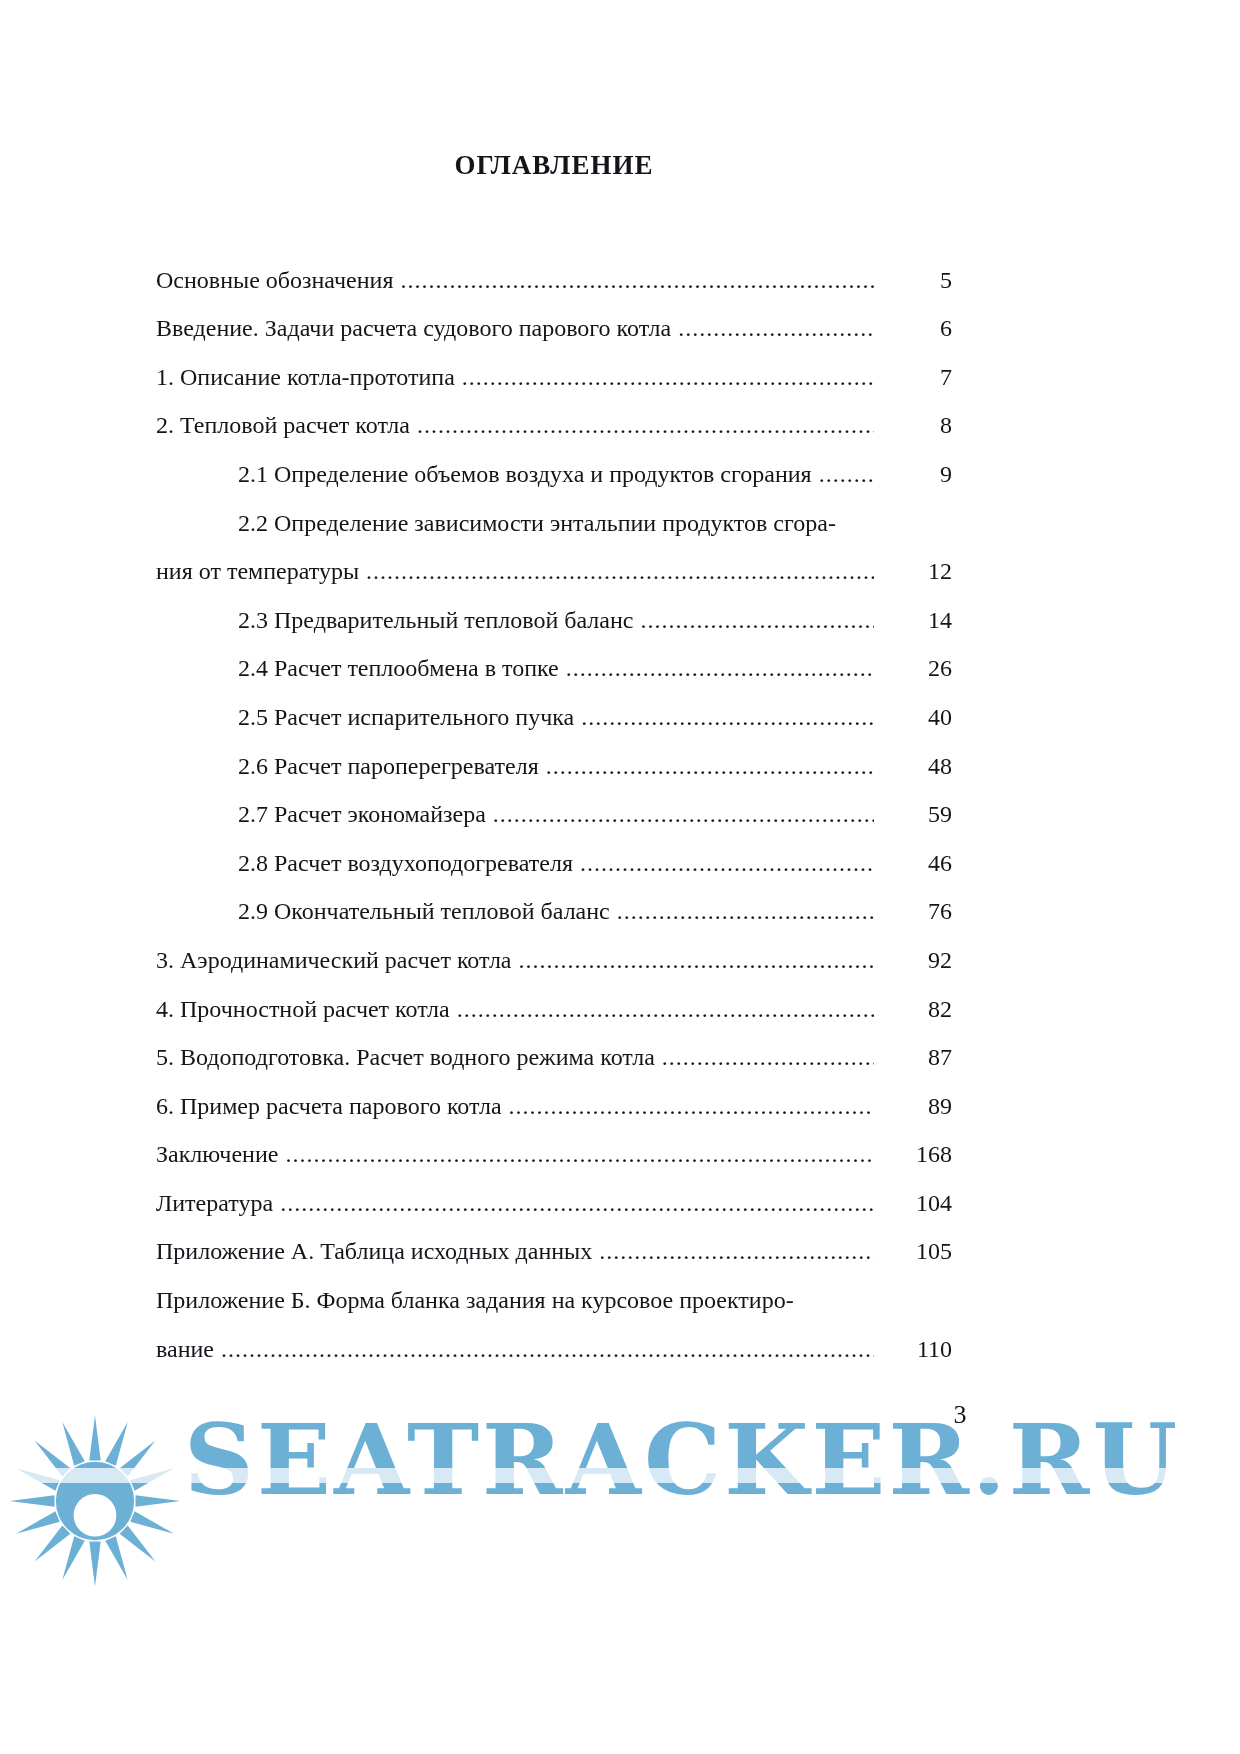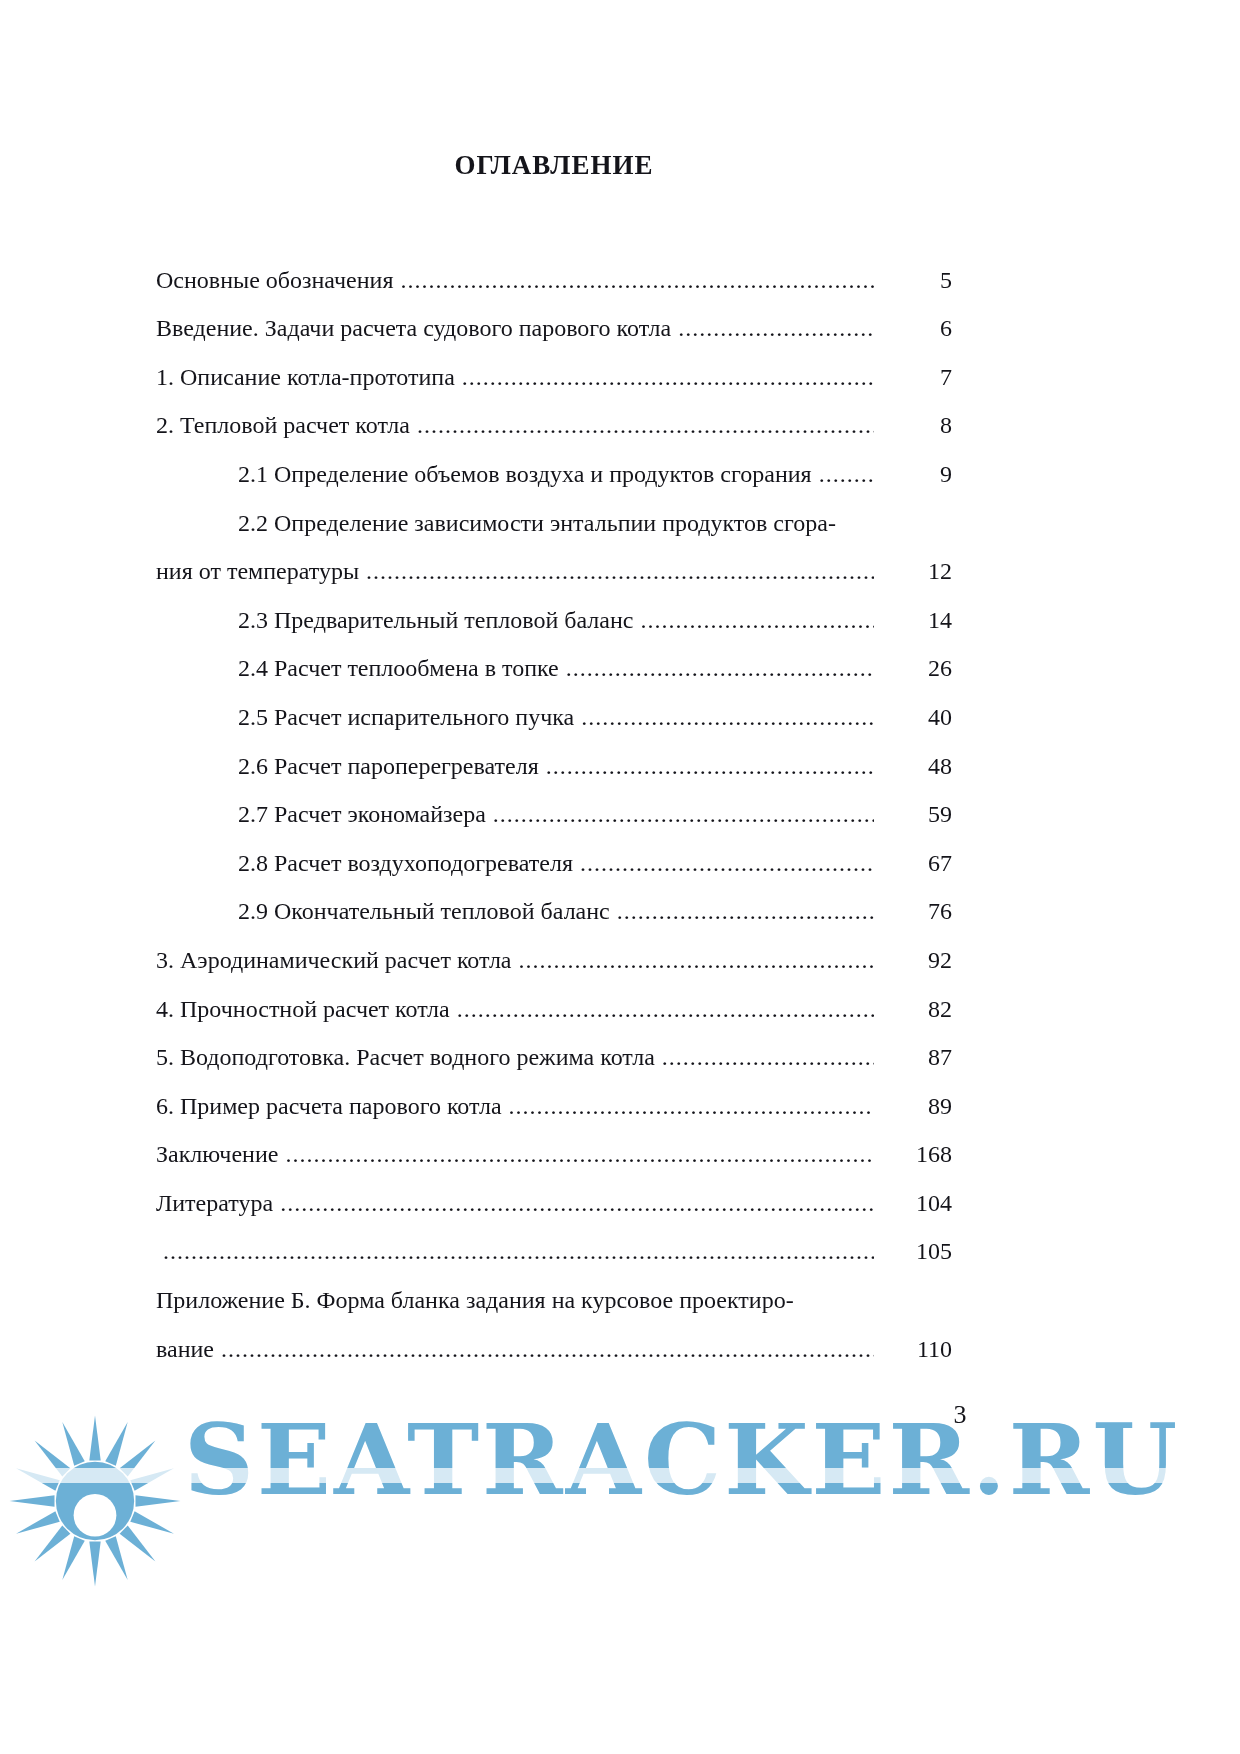--- a/index.html
+++ b/index.html
@@ -141,21 +141,21 @@
           <span class="t-page">48</span>
         </div>
         <div class="toc-line indent">
           <span class="t-label">2.7 Расчет экономайзера</span>
           <span class="t-leader">................................................................................................................................................................</span>
           <span class="t-page">59</span>
         </div>
         <div class="toc-line indent">
           <span class="t-label">2.8 Расчет воздухоподогревателя</span>
           <span class="t-leader">................................................................................................................................................................</span>
-          <span class="t-page">67</span>
+          <span class="t-page">46</span>
         </div>
         <div class="toc-line indent">
           <span class="t-label">2.9 Окончательный тепловой баланс</span>
           <span class="t-leader">................................................................................................................................................................</span>
           <span class="t-page">76</span>
         </div>
         <div class="toc-line">
           <span class="t-label">3. Аэродинамический расчет котла</span>
           <span class="t-leader">................................................................................................................................................................</span>
           <span class="t-page">92</span>
@@ -179,20 +179,21 @@
           <span class="t-label">Заключение</span>
           <span class="t-leader">................................................................................................................................................................</span>
           <span class="t-page">168</span>
         </div>
         <div class="toc-line">
           <span class="t-label">Литература</span>
           <span class="t-leader">................................................................................................................................................................</span>
           <span class="t-page">104</span>
         </div>
         <div class="toc-line">
+          <span class="t-label">Приложение А.  Таблица исходных данных</span>
           <span class="t-leader">................................................................................................................................................................</span>
           <span class="t-page">105</span>
         </div>
         <div class="toc-line">
           <span class="t-label">Приложение Б. Форма бланка задания на курсовое проектиро-</span>
         </div>
         <div class="toc-line">
           <span class="t-label">вание</span>
           <span class="t-leader">................................................................................................................................................................</span>
           <span class="t-page">110</span>

